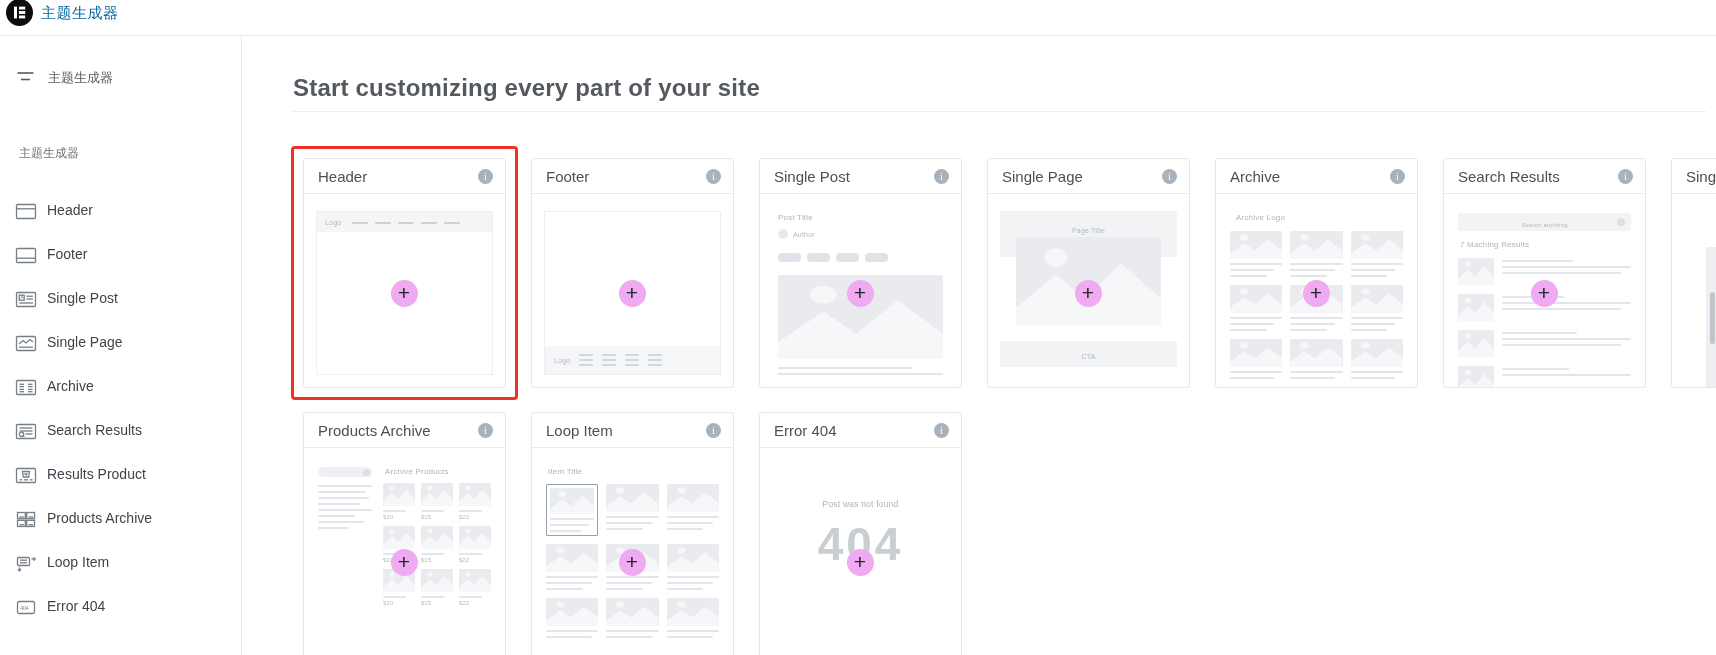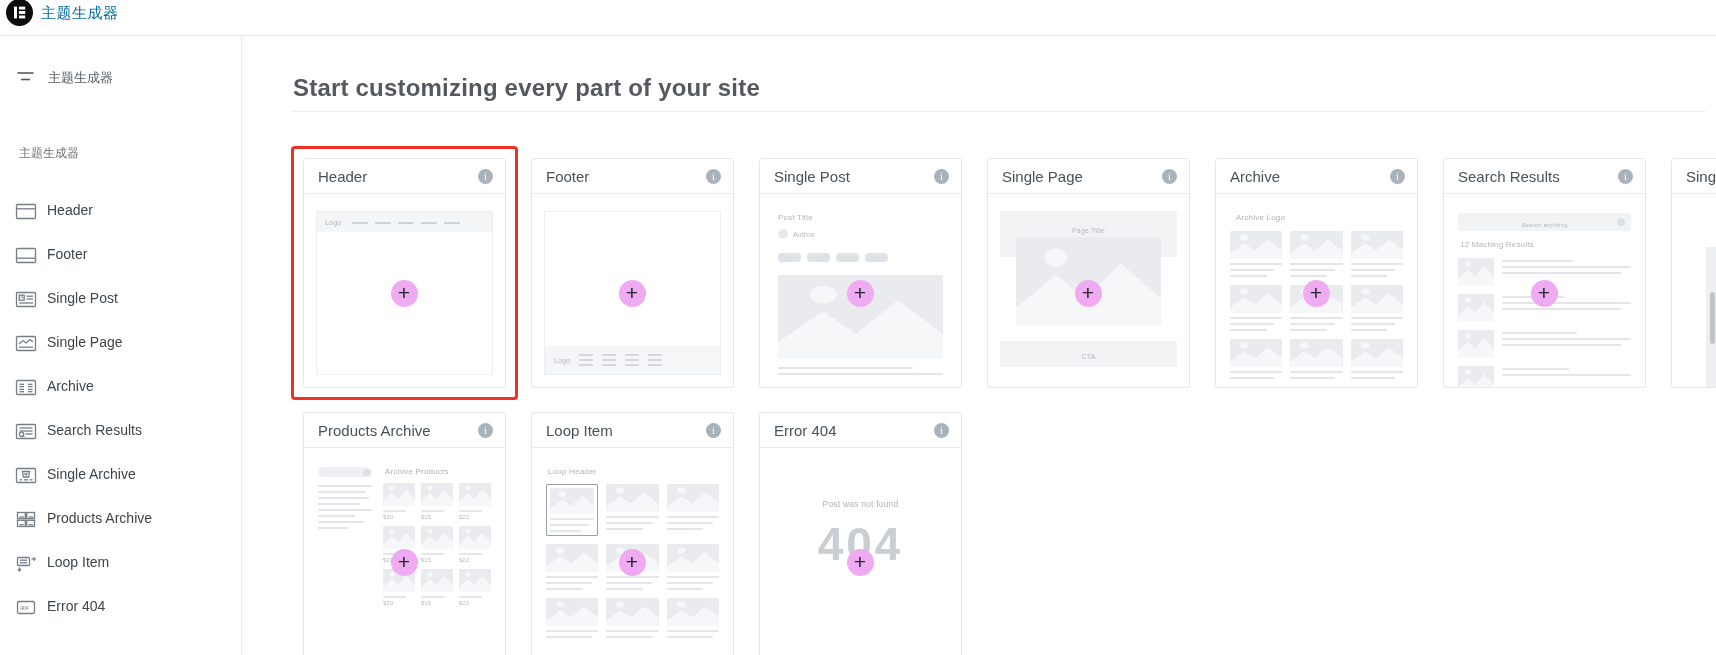--- a/index.html
+++ b/index.html
@@ -154,21 +154,21 @@
         </div>
         <div class="side-item">
           <span class="ic"><svg viewBox="0 0 22 19">
               <rect x="1.5" y="2.5" width="19" height="14" rx="1" stroke="#767e86" stroke-width="1.3" fill="none"></rect>
               <polygon points="7.5,5.5 14.5,5.5 13.6,11 8.4,11" stroke="#767e86" stroke-width="1.3" fill="none"></polygon>
               <path d="M9.5 7.2 L11 9 L12.5 7.2" stroke="#767e86" stroke-width="1.3" fill="none"></path>
               <line x1="4.5" y1="13.8" x2="7.2" y2="13.8" stroke="#767e86" stroke-width="1.3" fill="none"></line>
               <line x1="9" y1="13.8" x2="13" y2="13.8" stroke="#767e86" stroke-width="1.3" fill="none"></line>
               <line x1="14.8" y1="13.8" x2="17.5" y2="13.8" stroke="#767e86" stroke-width="1.3" fill="none"></line>
             </svg></span>
-          <span class="lbl">Single Archive</span>
+          <span class="lbl">Results Product</span>
         </div>
         <div class="side-item">
           <span class="ic"><svg viewBox="0 0 22 19">
               <rect x="2.5" y="2.5" width="7.8" height="6.2" stroke="#767e86" stroke-width="1.3" fill="none"></rect>
               <rect x="11.7" y="2.5" width="7.8" height="6.2" stroke="#767e86" stroke-width="1.3" fill="none"></rect>
               <rect x="2.5" y="10.3" width="7.8" height="6.2" stroke="#767e86" stroke-width="1.3" fill="none"></rect>
               <rect x="11.7" y="10.3" width="7.8" height="6.2" stroke="#767e86" stroke-width="1.3" fill="none"></rect>
               <line x1="4.3" y1="7" x2="8.9" y2="7" stroke="#767e86" stroke-width="1.3" fill="none"></line>
               <line x1="13.5" y1="7" x2="18.1" y2="7" stroke="#767e86" stroke-width="1.3" fill="none"></line>
               <line x1="4.3" y1="14.8" x2="8.9" y2="14.8" stroke="#767e86" stroke-width="1.3" fill="none"></line>
@@ -391,21 +391,21 @@
         </div>
       </article>
       <article class="card" style="left: 1443px; top: 158px; height: 230px;">
         <div class="card-head">
       <span class="card-title">Search Results</span>
       <span class="info-dot">i</span>
         </div>
     <div class="card-preview">
           <div class="pad">
       <div class="sbar"><span class="tiny" style="font-size:6px">Search anything</span><span class="dot"></span></div>
-      <div class="tiny8" style="margin:9px 0 0 2px">12 Maching Results</div>
+      <div class="tiny8" style="margin:9px 0 0 2px">7 Maching Results</div>
       <div class="srow">
               <div class="imgph" style="height:27px;width:36px">
                 <svg viewBox="0 0 40 30" preserveAspectRatio="none">
                   <path d="M0 30 L0 24 L11 13 L19 21 L29 9 L40 21 L40 30 Z" fill="#f6f7f9"></path>
                   <circle cx="11" cy="7" r="3.2" fill="#f6f7f9"></circle>
                 </svg>
               </div>
               <div class="cols">
                 <span class="ln" style="width:55%;margin-top:2px"></span>
                 <span class="ln" style="width:100%"></span>
@@ -585,21 +585,21 @@
           <div class="plusbtn">+</div>
         </div>
       </article>
       <article class="card" style="left: 531px; top: 412px; height: 260px;">
         <div class="card-head">
       <span class="card-title">Loop Item</span>
       <span class="info-dot">i</span>
         </div>
     <div class="card-preview">
           <div class="pad">
-      <div class="tiny8" style="margin:0 0 8px 2px">Loop Header</div>
+      <div class="tiny8" style="margin:0 0 8px 2px">Item Title</div>
       <div class="grid3">
         <div class="lcell sel">
                 <div class="imgph" style="height:26px;">
                   <svg viewBox="0 0 40 30" preserveAspectRatio="none">
                     <path d="M0 30 L0 24 L11 13 L19 21 L29 9 L40 21 L40 30 Z" fill="#f6f7f9"></path>
                     <circle cx="11" cy="7" r="3.2" fill="#f6f7f9"></circle>
                   </svg>
                 </div>
                 <span class="ln" style="width:100%"></span>
                 <span class="ln" style="width:88%"></span>

